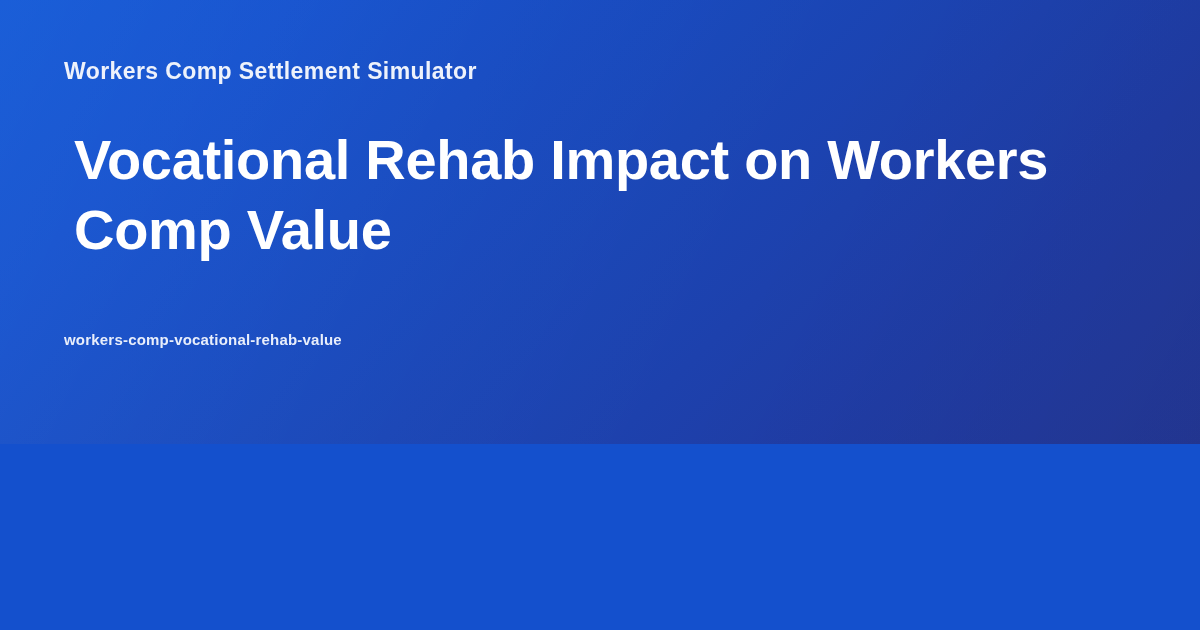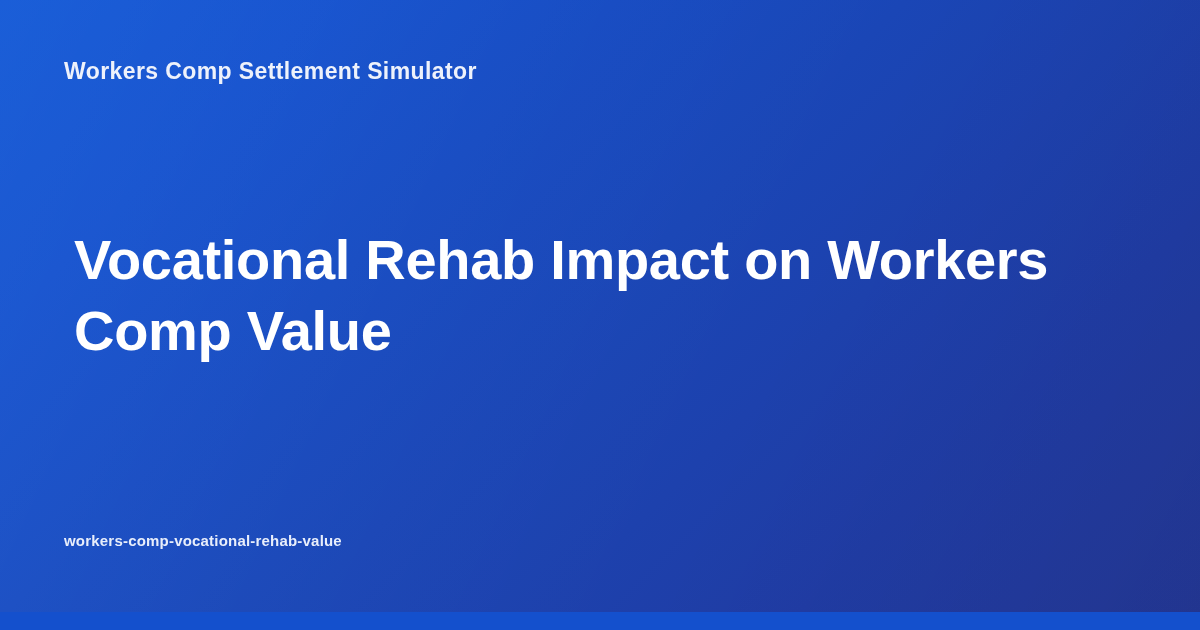--- a/index.html
+++ b/index.html
@@ -11,21 +11,21 @@
     width: 1200px;
     height: 630px;
     overflow: hidden;
     font-family: "Liberation Sans", "DejaVu Sans", sans-serif;
     background: #1450cd;
   }
 
   .og-card {
     position: relative;
     width: 1200px;
-    height: 612px;
+    height: 444px;
     box-sizing: border-box;
     padding: 0 64px;
     display: flex;
     flex-direction: column;
     background-color: #1450cd;
     background-image: linear-gradient(135deg,
         #0d55d6 0%,
         #1250ce 18%,
         #1a46b6 50%,
         #203ca4 78%,
@@ -77,21 +77,21 @@
     font-size: 56px;
     font-weight: bold;
     line-height: 1.26;
     letter-spacing: -0.3px;
     color: #ffffff;
   }
 
   .og-footer {
     position: relative;
     z-index: 2;
-    padding-bottom: 62px;
+    padding-bottom: 95px;
   }
 
   .og-slug {
     margin: 0;
     font-size: 15px;
     font-weight: bold;
     letter-spacing: 0.2px;
     line-height: 1.2;
     color: #e8eefb;
   }

